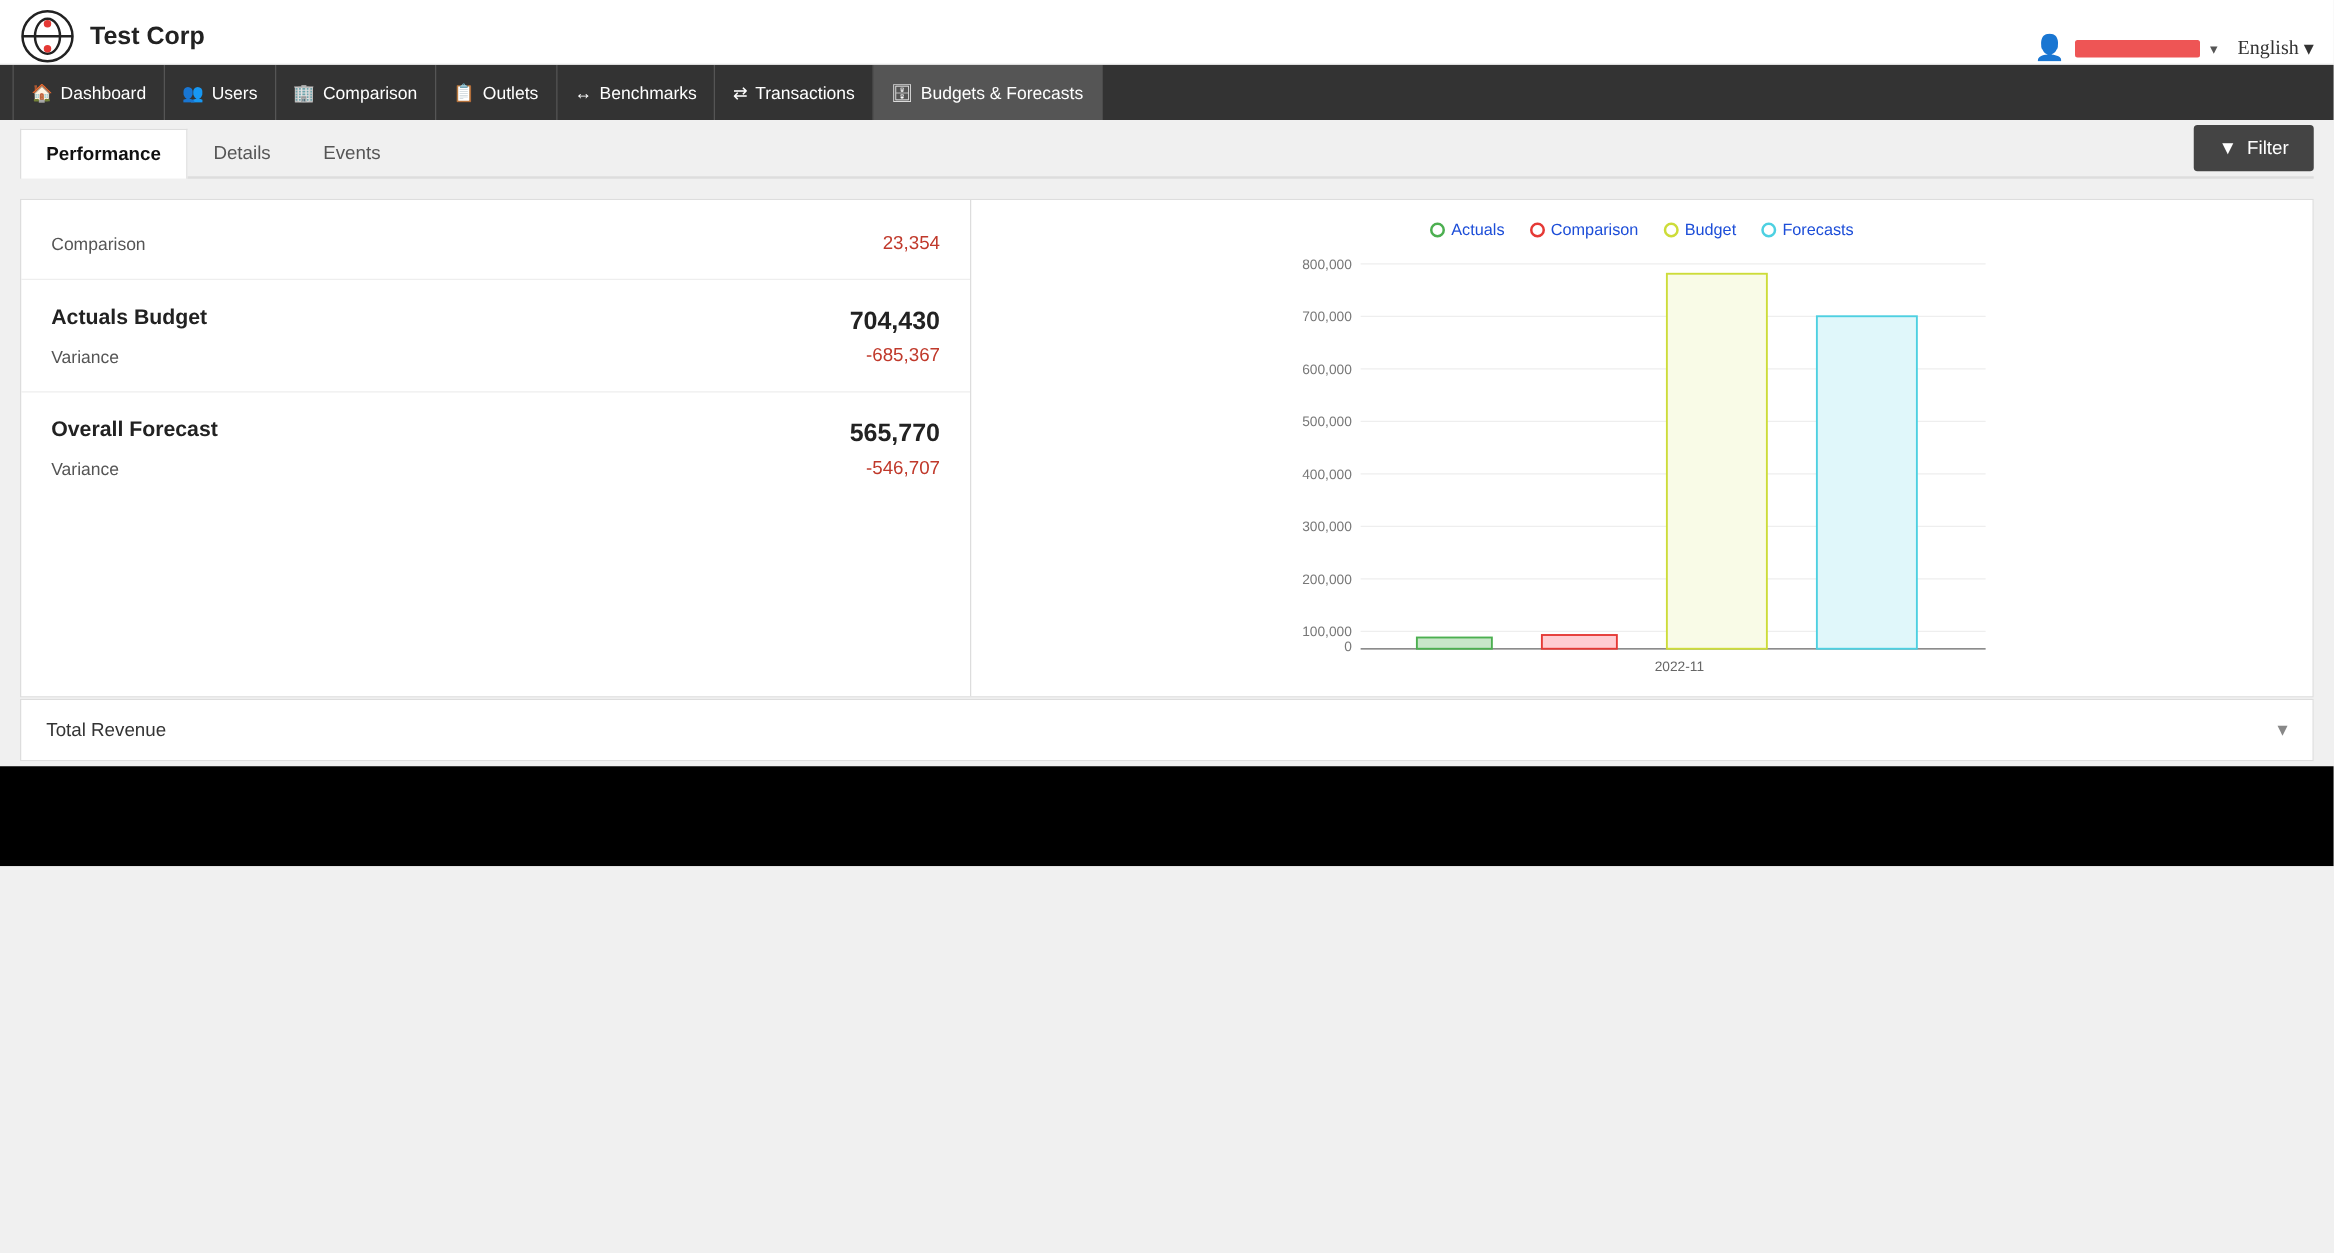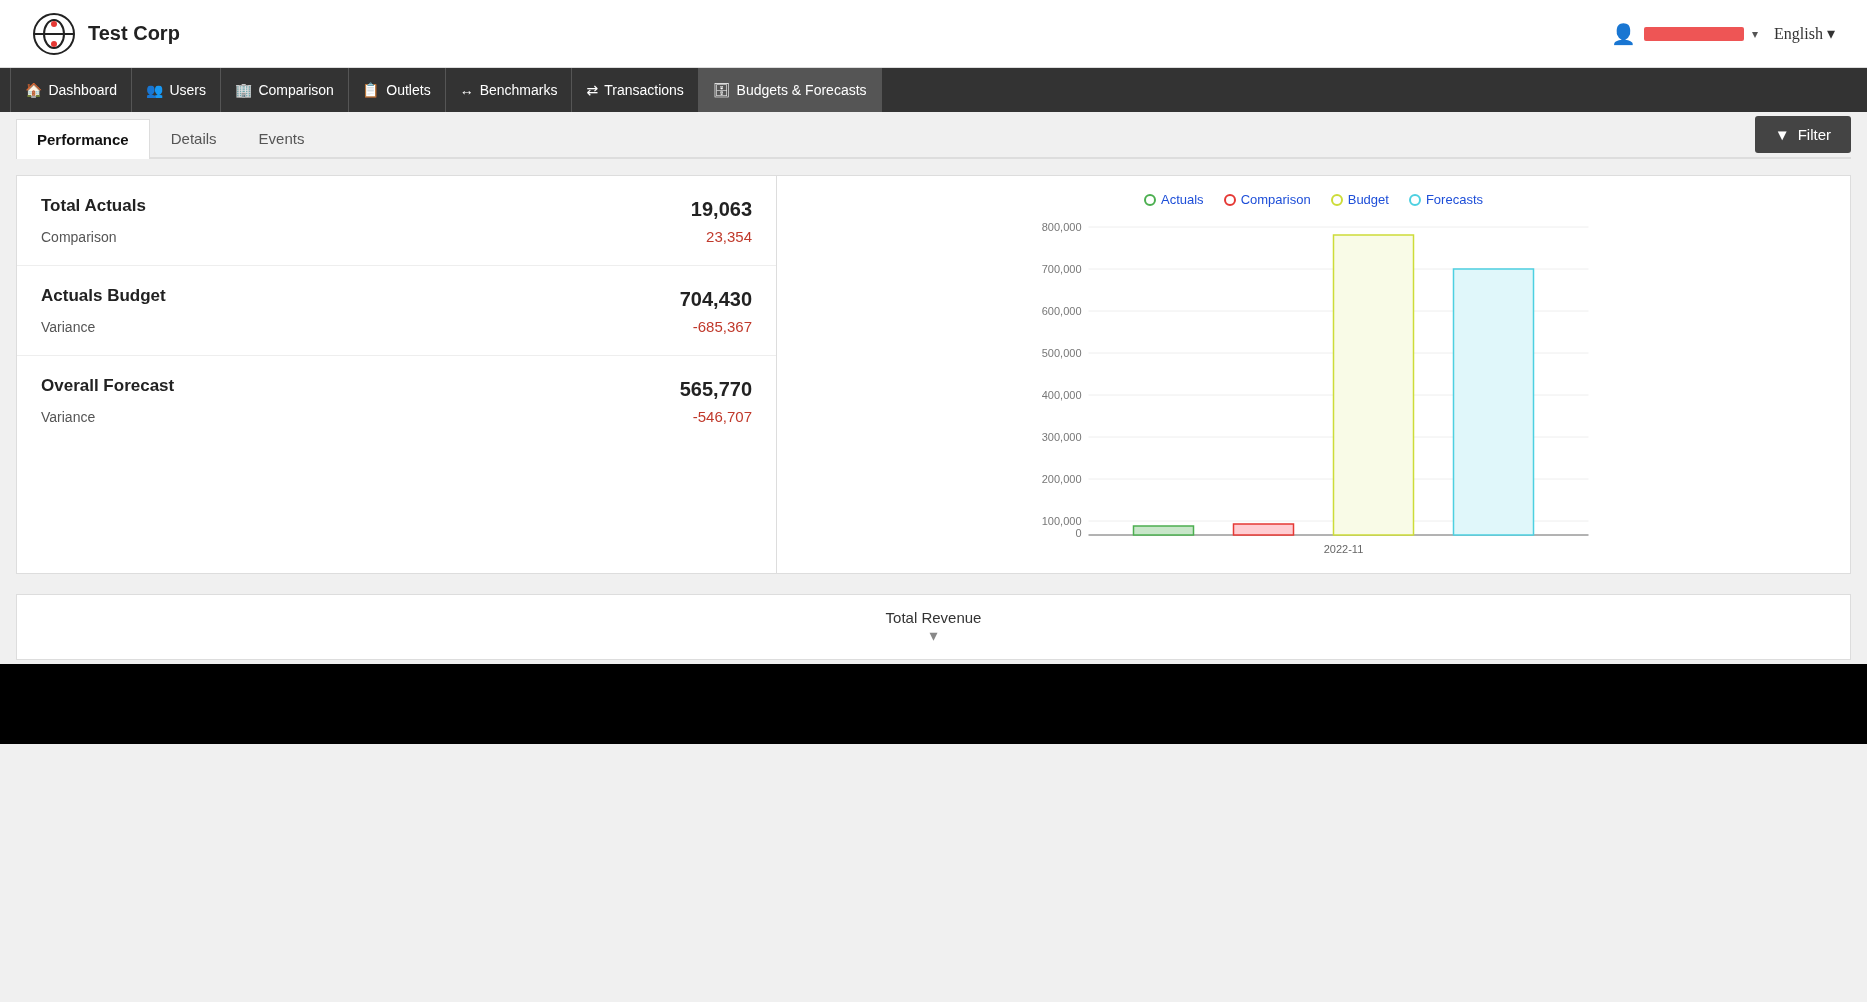--- a/index.html
+++ b/index.html
@@ -1,26 +1,26 @@
 <!DOCTYPE html>
 <html><head>
   <meta charset="utf-8">
   <style>
     * { box-sizing: border-box; margin: 0; padding: 0; }
     body { font-family: Arial, sans-serif; background: #f0f0f0; font-size: 14px; color: #333; }
 
     
     .top-header {
       display: flex;
-      align-items: center;
+      align-items: flex-end;
       justify-content: space-between;
       background: #fff;
       border-bottom: 1px solid #ddd;
-      padding: 0 32px;
-      height: 68px;
+      padding: 0 16px;
+      height: 52px;
     }
     .logo-area {
       display: flex;
       align-items: center;
       gap: 12px;
     }
     .logo-icon {
       width: 44px;
       height: 44px;
     }
@@ -230,27 +230,26 @@
     }
     .chart-svg {
       width: 100%;
       height: 340px;
     }
 
     
     .accordion-row {
       background: #fff;
       border: 1px solid #ddd;
-      margin-top: 20px;
+      margin-top: 1px;
       display: flex;
       align-items: center;
       justify-content: space-between;
       padding: 14px 20px;
       cursor: pointer;
-      flex-direction: column;
     }
     .accordion-label {
       font-size: 15px;
       color: #333;
     }
     .accordion-chevron {
       font-size: 16px;
       color: #888;
     }
 
@@ -337,24 +336,20 @@
       <span>▼</span>
       <span>Filter</span>
     </button>
   </div>
 
   <div class="performance-panel">
 
     <div class="stats-side">
 
       <div class="stat-block">
-        <div class="stat-row">
-          <span class="stat-title">Total Actuals</span>
-          <span class="stat-main-value">19,063</span>
-        </div>
         <div class="stat-row" style="margin-top:6px;">
           <span class="stat-label">Comparison</span>
           <span class="stat-value red">23,354</span>
         </div>
       </div>
 
       <div class="stat-block">
         <div class="stat-row">
           <span class="stat-title">Actuals Budget</span>
           <span class="stat-main-value red">704,430</span>

